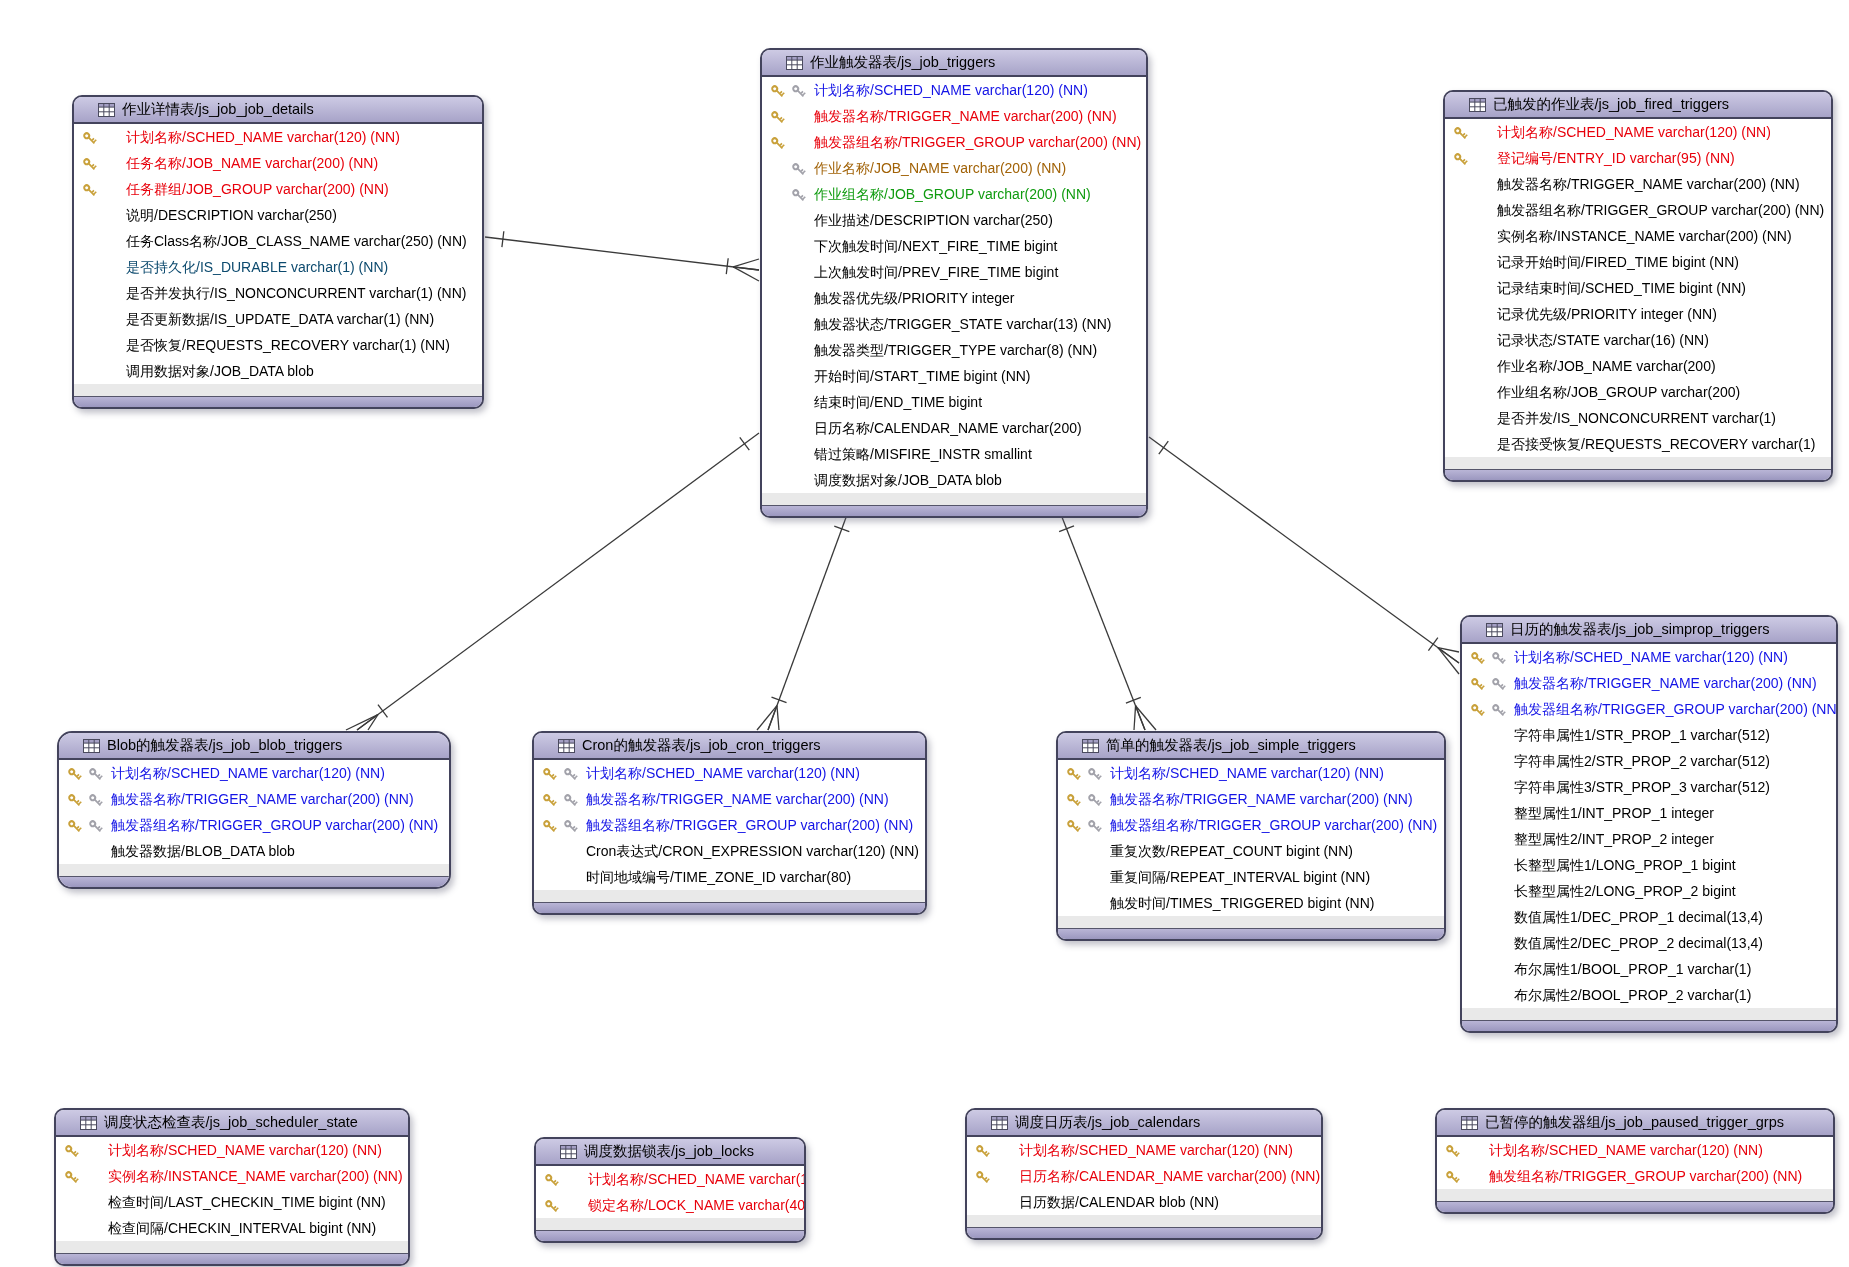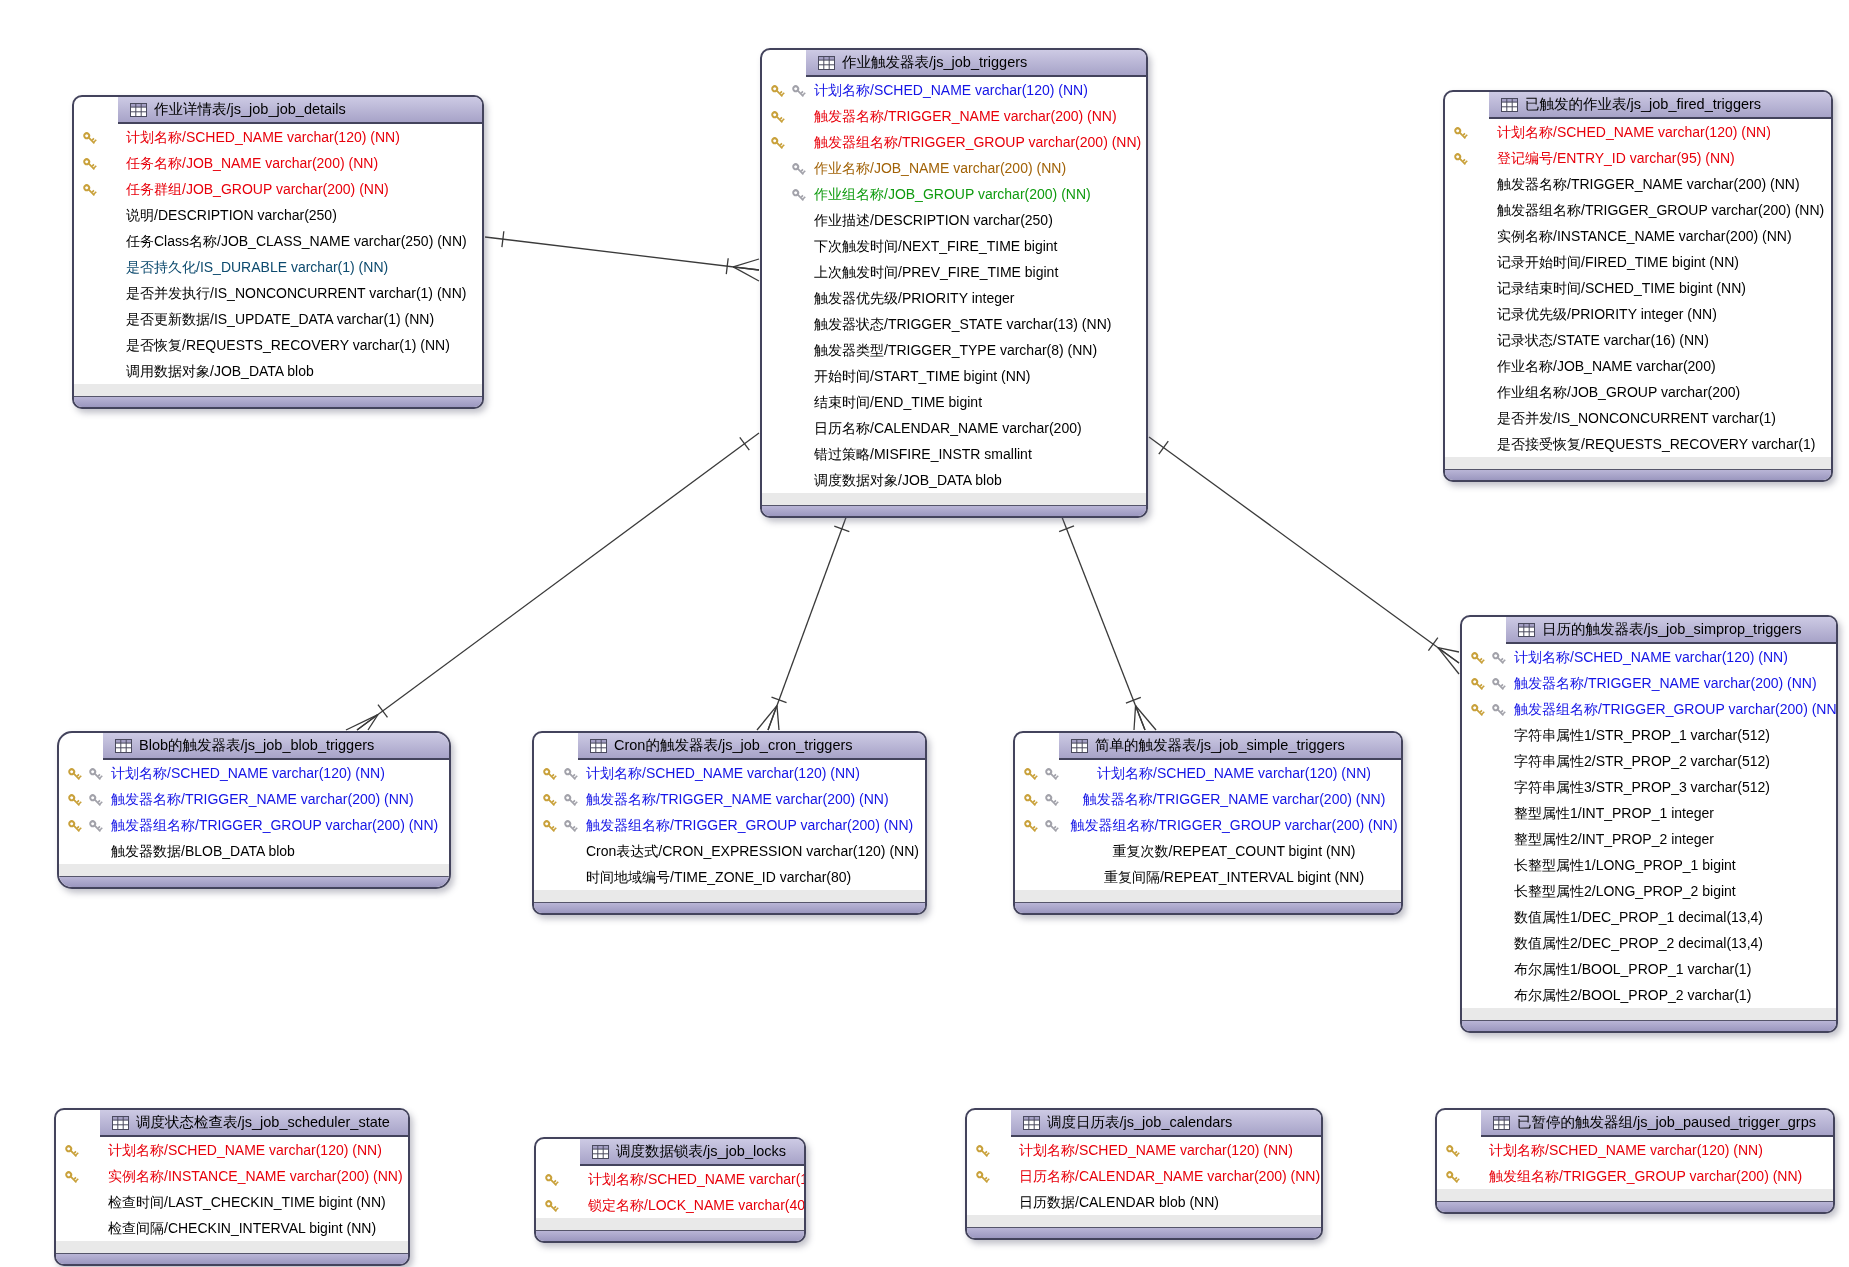--- a/index.html
+++ b/index.html
@@ -8,24 +8,24 @@
     font-family:"Liberation Sans","DejaVu Sans",sans-serif;
   }
   #rel-layer{position:absolute;left:0;top:0;z-index:0;}
   .entity{
     position:absolute;z-index:1;background:#ffffff;
     border:2px solid #43435c;border-radius:10px;
     box-shadow:3px 4px 6px rgba(95,95,115,.38);
     overflow:hidden;box-sizing:border-box;
   }
   .entity-header{
-    height:27px;display:flex;align-items:center;gap:7px;padding-left:12px;
+    height:27px;display:flex;align-items:center;gap:7px;padding-left:24px;
     background:linear-gradient(#cdcae4,#a7a3c8);
     border-bottom:2px solid #43435c;box-sizing:border-box;
-    font-size:14.5px;color:#000;white-space:nowrap;margin-left:44px;
+    font-size:14.5px;color:#000;white-space:nowrap;
   }
   .erow{
     position:relative;height:26px;line-height:26px;
     padding-left:52px;font-size:14px;white-space:nowrap;
   }
   .erow .flabel{vertical-align:top;}
   .key{position:absolute;top:5px;width:16px;height:16px;}
   .key.k1{left:8px;}
   .key.k2{left:29px;}
   .efoot-gray{height:12px;background:#e9e9e9;}
@@ -360,21 +360,21 @@
               <rect x="6.7" y="5.1" width="1.7" height="8.2" fill="#a2a2aa"></rect>
               <rect x="8.2" y="9.0" width="2.3" height="1.5" fill="#a2a2aa"></rect>
               <rect x="8.2" y="11.4" width="2.9" height="1.5" fill="#a2a2aa"></rect>
             </g>
           </svg></span><span class="flabel">触发器组名称/TRIGGER_GROUP varchar(200) (NN)</span></div>
       <div class="erow" style="color:#000000"><span class="flabel">Cron表达式/CRON_EXPRESSION varchar(120) (NN)</span></div>
       <div class="erow" style="color:#000000"><span class="flabel">时间地域编号/TIME_ZONE_ID varchar(80)</span></div>
       <div class="efoot-gray"></div>
       <div class="efoot-purple"></div>
     </div>
-    <div class="entity" style="left: 1013px; top: 731px; width: 390px; text-align: center;">
+    <div class="entity" style="left: 1056px; top: 731px; width: 390px;">
       <div class="entity-header">
         <span class="ticon">
           <svg width="17" height="14" viewBox="0 0 17 14" aria-hidden="true">
             <rect x="0.5" y="0.5" width="16" height="13" fill="#ffffff" stroke="#4a4a5e"></rect>
             <rect x="0.5" y="0.5" width="16" height="3.6" fill="#a49fc4" stroke="#4a4a5e"></rect>
             <line x1="5.8" y1="0.5" x2="5.8" y2="13.5" stroke="#4a4a5e"></line>
             <line x1="11.2" y1="0.5" x2="11.2" y2="13.5" stroke="#4a4a5e"></line>
             <line x1="0.5" y1="8.8" x2="16.5" y2="8.8" stroke="#4a4a5e"></line>
           </svg>
         </span>
@@ -420,20 +420,21 @@
           </svg></span><span class="key k2"><svg width="16" height="16" viewBox="0 0 15 15" aria-hidden="true">
             <g transform="rotate(-45 7.5 7.5)">
               <circle cx="7.5" cy="3.1" r="2.3" fill="none" stroke="#a2a2aa" stroke-width="1.9"></circle>
               <rect x="6.7" y="5.1" width="1.7" height="8.2" fill="#a2a2aa"></rect>
               <rect x="8.2" y="9.0" width="2.3" height="1.5" fill="#a2a2aa"></rect>
               <rect x="8.2" y="11.4" width="2.9" height="1.5" fill="#a2a2aa"></rect>
             </g>
           </svg></span><span class="flabel">触发器组名称/TRIGGER_GROUP varchar(200) (NN)</span></div>
       <div class="erow" style="color:#000000"><span class="flabel">重复次数/REPEAT_COUNT bigint (NN)</span></div>
       <div class="erow" style="color:#000000"><span class="flabel">重复间隔/REPEAT_INTERVAL bigint (NN)</span></div>
+      <div class="erow" style="color:#000000"><span class="flabel">触发时间/TIMES_TRIGGERED bigint (NN)</span></div>
       <div class="efoot-gray"></div>
       <div class="efoot-purple"></div>
     </div>
     <div class="entity" style="left: 1460px; top: 615px; width: 378px;">
       <div class="entity-header">
         <span class="ticon">
           <svg width="17" height="14" viewBox="0 0 17 14" aria-hidden="true">
             <rect x="0.5" y="0.5" width="16" height="13" fill="#ffffff" stroke="#4a4a5e"></rect>
             <rect x="0.5" y="0.5" width="16" height="3.6" fill="#a49fc4" stroke="#4a4a5e"></rect>
             <line x1="5.8" y1="0.5" x2="5.8" y2="13.5" stroke="#4a4a5e"></line>

